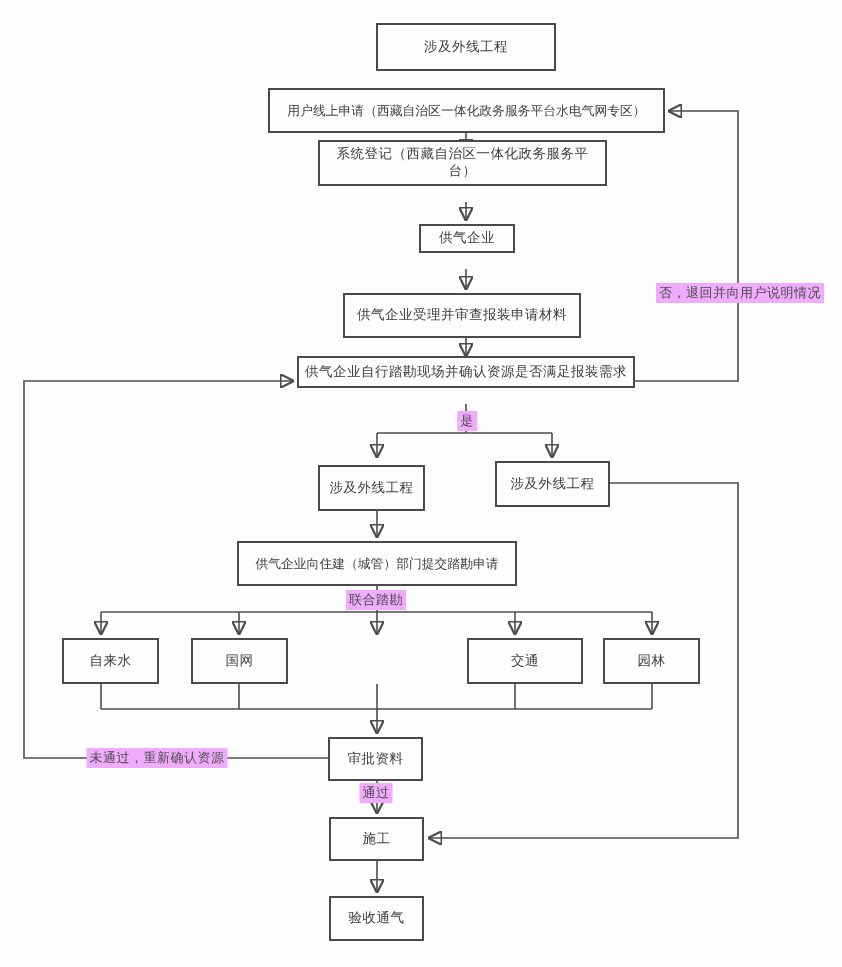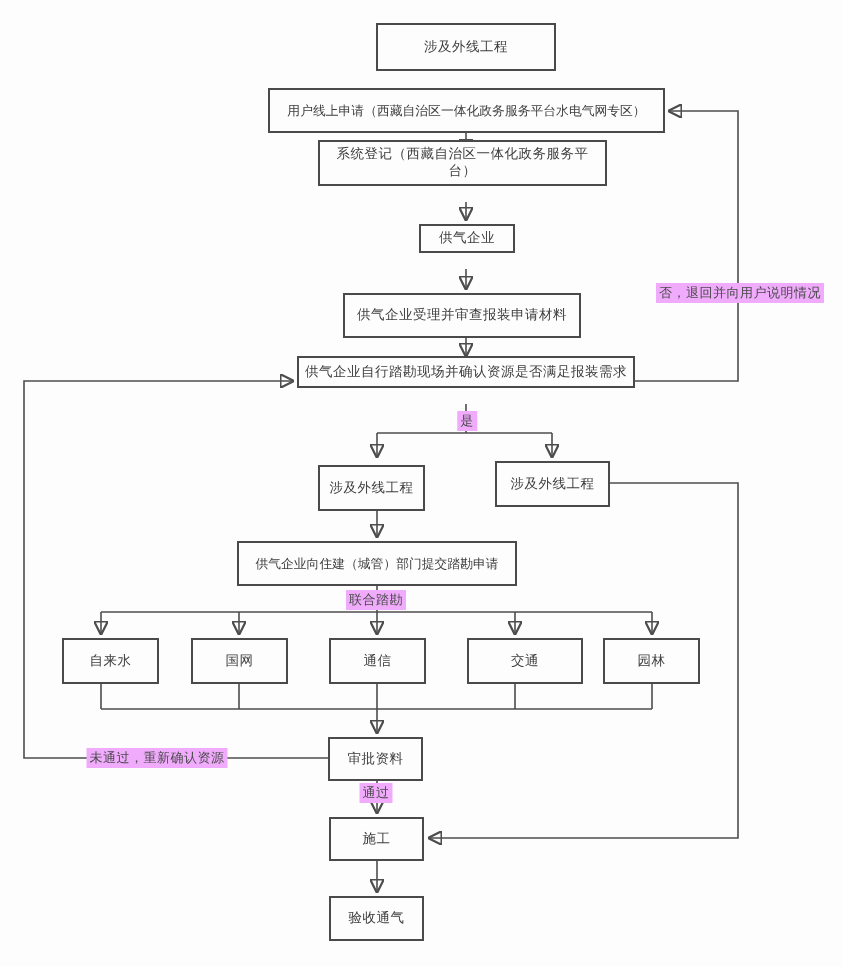--- a/index.html
+++ b/index.html
@@ -112,21 +112,20 @@
   <div class="node" style="left:318px; top:465px; width:107px; height:46px">涉及外线工程</div>
 
   <div class="node" style="left:495px; top:461px; width:115px; height:46px">涉及外线工程</div>
 
   <div class="node small-text" style="left:237px; top:541px; width:280px; height:45px">供气企业向住建（城管）部门提交踏勘申请</div>
 
   <div class="node" style="left:62px;  top:638px; width:97px;  height:46px">自来水</div>
 
   <div class="node" style="left:191px; top:638px; width:97px;  height:46px">国网</div>
 
-  <div class="node" style="left:329px; top:638px; width:97px;  height:46px">通信</div>
 
   <div class="node" style="left:467px; top:638px; width:116px;  height:46px">交通</div>
 
   <div class="node" style="left:603px; top:638px; width:97px;  height:46px">园林</div>
 
   <div class="node" style="left:328px; top:737px; width:95px;  height:44px">审批资料</div>
 
   <div class="node" style="left:329px; top:817px; width:95px;  height:44px">施工</div>
 
   <div class="node" style="left:329px; top:896px; width:95px;  height:45px">验收通气</div>

